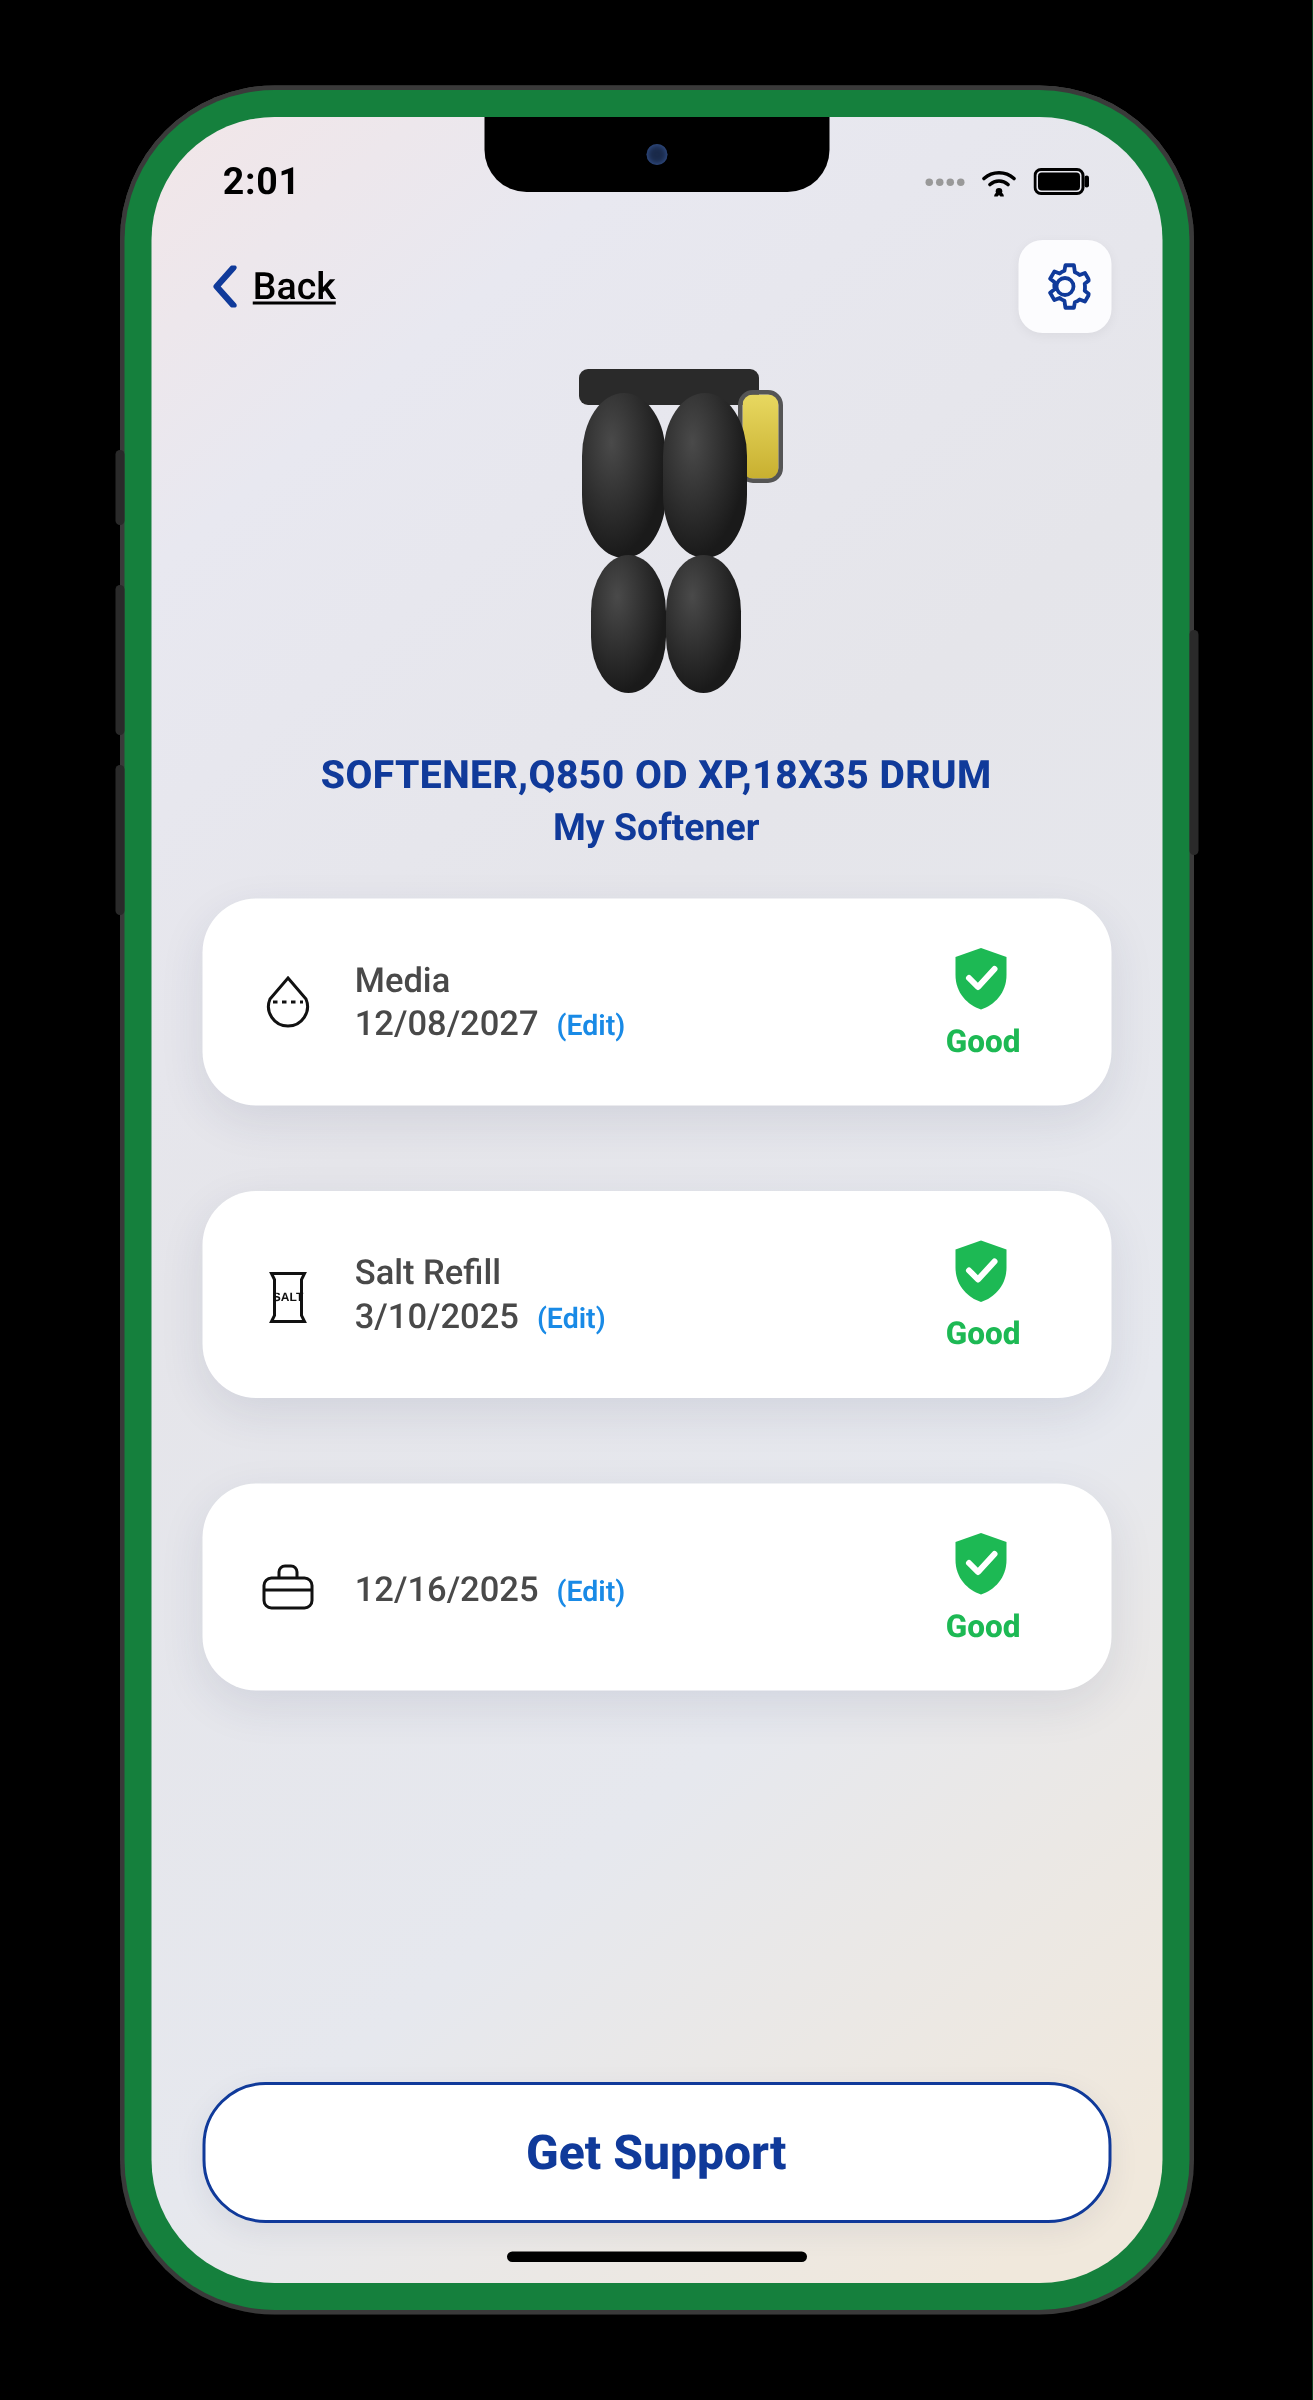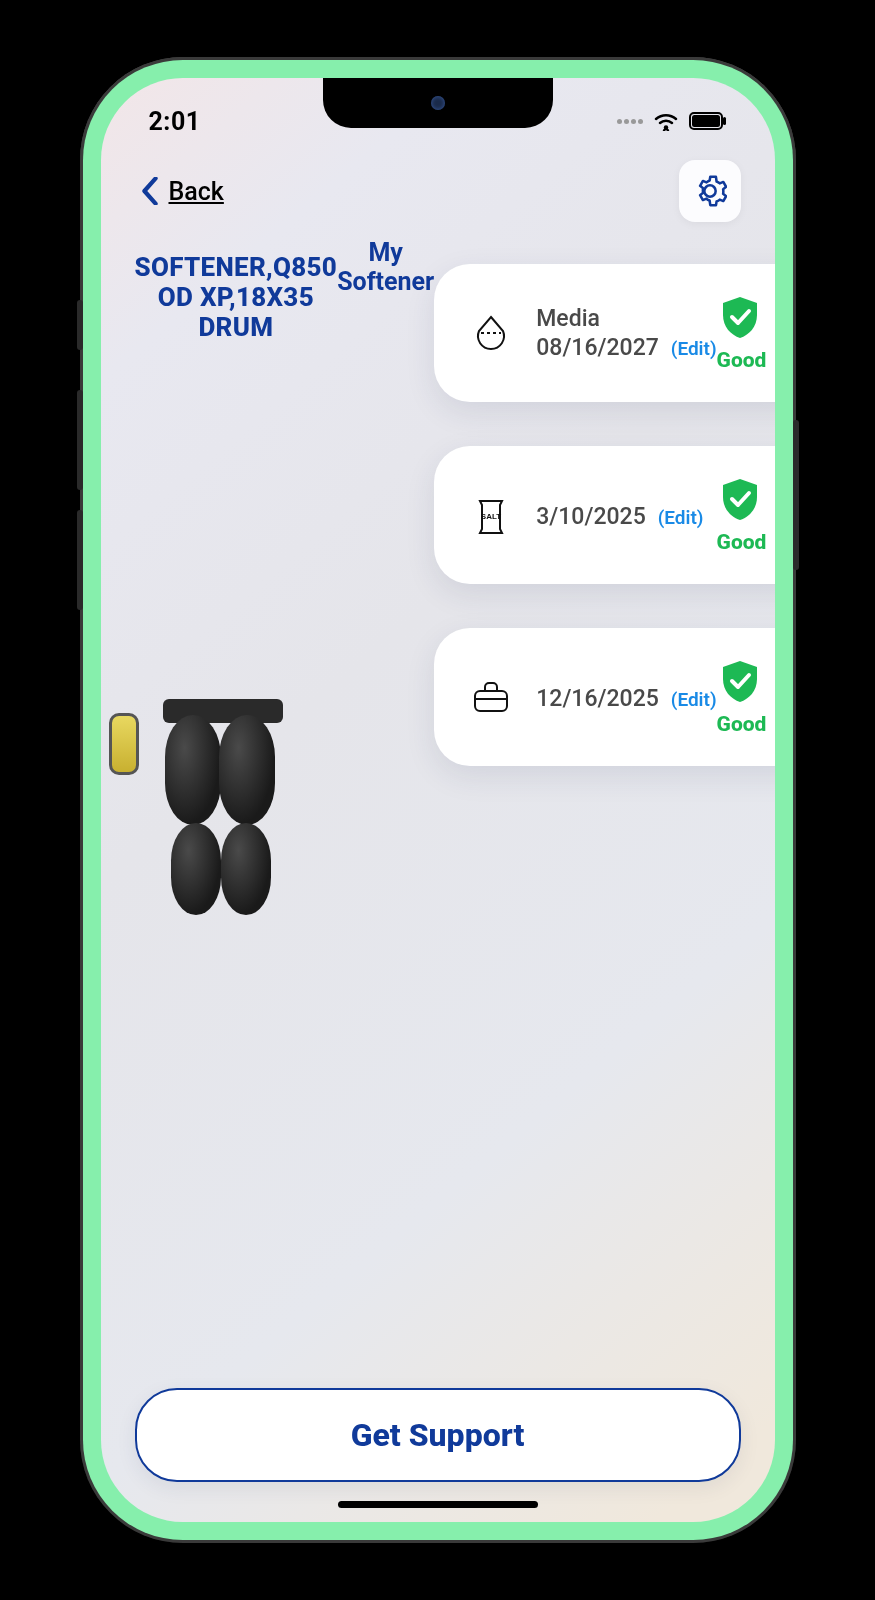--- a/index.html
+++ b/index.html
@@ -8,21 +8,21 @@
     font-family: -apple-system, BlinkMacSystemFont, "Segoe UI", Roboto, sans-serif;
     width: 875px;
     height: 1600px;
     display: flex;
     align-items: center;
     justify-content: center;
   }
   .phone-frame {
     width: 710px;
     height: 1480px;
-    background: #86efac;
+    background: #15803d;
     border-radius: 100px;
     padding: 18px;
     position: relative;
     box-shadow: 0 0 0 3px #3a3a3a, 0 30px 80px rgba(0,0,0,0.8);
   }
   .phone-frame::before {
     content:"";
     position:absolute;
     inset:-3px;
     border-radius:103px;
@@ -78,39 +78,39 @@
   .back-btn { display: flex; align-items: center; gap: 10px; color:#000; font-size:25px; font-weight:500; }
   .back-btn svg { width:18px; height:28px; }
   .gear-btn {
     width: 62px; height: 62px;
     background: #fcfcfe;
     border-radius: 16px;
     display:flex; align-items:center; justify-content:center;
     box-shadow: 0 2px 8px rgba(0,0,0,0.05);
   }
   .gear-btn svg { width:34px; height:34px; }
-  .content { flex:1; padding: 0 34px; display:flex; flex-direction:row; }
+  .content { flex:1; padding: 0 34px; display:flex; flex-direction:column; }
   .product-img {
     align-self:center;
     margin-top: 10px;
     width: 160px;
     height: 240px;
     position:relative;
   }
   
   .tank { position:absolute; background: radial-gradient(ellipse at 35% 30%, #4a4a4a, #1a1a1a 70%); border-radius: 40px/60px; }
   .tank.tl { width:56px; height:110px; left:30px; top:20px; }
   .tank.tr { width:56px; height:110px; left:84px; top:20px; }
   .tank.bl { width:50px; height:92px; left:36px; top:128px; }
   .tank.br { width:50px; height:92px; left:86px; top:128px; }
   .valve { position:absolute; top:4px; left:28px; width:120px; height:24px; background:#2a2a2a; border-radius:6px; }
   .filter { position:absolute; right:-4px; top:18px; width:30px; height:62px; background: linear-gradient(180deg,#e8d860,#c8b030); border-radius:10px; border:3px solid #555; }
   .prod-title { text-align:center; color:#103a9a; font-size:26px; font-weight:800; margin-top:20px; letter-spacing:0.3px; }
   .prod-sub { text-align:center; color:#103a9a; font-size:25px; font-weight:700; margin-top:6px; }
-  .cards { margin-top: 32px; display:flex; flex-direction:column; gap:44px; }
+  .cards { margin-top: 32px; display:flex; flex-direction:column; gap:57px; }
   .card {
     background:#fff;
     border-radius: 36px;
     padding: 30px 30px;
     display:flex;
     align-items:center;
     box-shadow: 0 10px 30px rgba(40,50,90,0.10);
   }
   .card-icon { width:54px; flex:0 0 54px; display:flex; align-items:center; justify-content:center;text-align:right; }
   .card-icon svg { width:44px; height:44px; stroke:#111; fill:none; }
@@ -222,41 +222,42 @@
         <div class="card">
           <div class="card-icon">
             <svg viewBox="0 0 44 44">
                 <path d="M22 6 L34 20 A13 13 0 1 1 10 20 Z" stroke-width="2"></path>
                 <line x1="12" y1="22" x2="32" y2="22" stroke-width="2" stroke-dasharray="3 3"></line>
               </svg>
           </div>
           <div class="card-body">
             <div class="card-name">Media</div>
             <div class="card-date-row">
-              <span class="card-date">08/16/2027</span>
+              <span class="card-date">12/08/2027</span>
               <span class="edit-link">(Edit)</span>
             </div>
           </div>
           <div class="card-status">
             <svg class="shield" viewBox="0 0 46 46">
                 <path d="M23 3 L40 9 V21 C40 33 32 41 23 44 C14 41 6 33 6 21 V9 Z" fill="#1db954"></path>
                 <path d="M15 23 L21 29 L32 17" stroke="#fff" stroke-width="4" fill="none" stroke-linecap="round" stroke-linejoin="round"></path>
               </svg>
             <div class="status-label">Good</div>
           </div>
         </div>
 
         <div class="card">
           <div class="card-icon">
             <svg viewBox="0 0 44 44">
                 <path d="M11 8 H33 L31 12 V36 L33 40 H11 L13 36 V12 Z" stroke-width="2"></path>
                 <text x="22" y="26" font-size="8" text-anchor="middle" fill="#111" stroke="none" font-family="sans-serif" font-weight="700">SALT</text>
               </svg>
           </div>
           <div class="card-body">
+            <div class="card-name">Salt Refill</div>
             <div class="card-date-row">
               <span class="card-date">3/10/2025</span>
               <span class="edit-link">(Edit)</span>
             </div>
           </div>
           <div class="card-status">
             <svg class="shield" viewBox="0 0 46 46">
                 <path d="M23 3 L40 9 V21 C40 33 32 41 23 44 C14 41 6 33 6 21 V9 Z" fill="#1db954"></path>
                 <path d="M15 23 L21 29 L32 17" stroke="#fff" stroke-width="4" fill="none" stroke-linecap="round" stroke-linejoin="round"></path>
               </svg>

